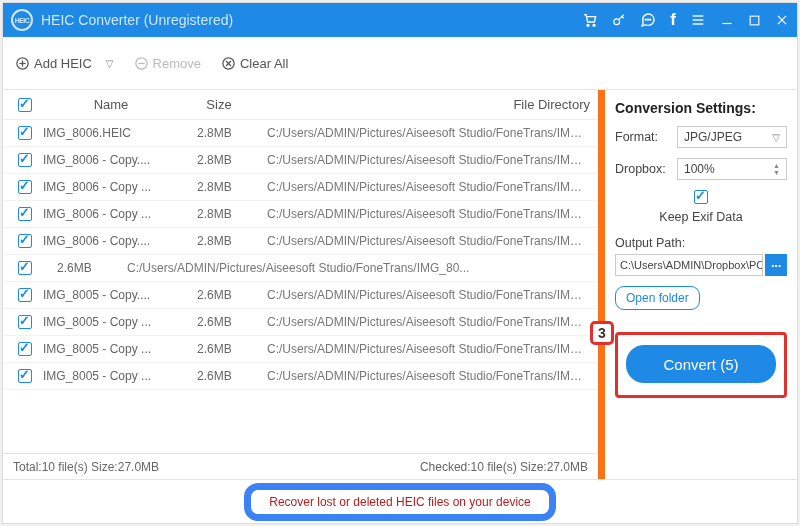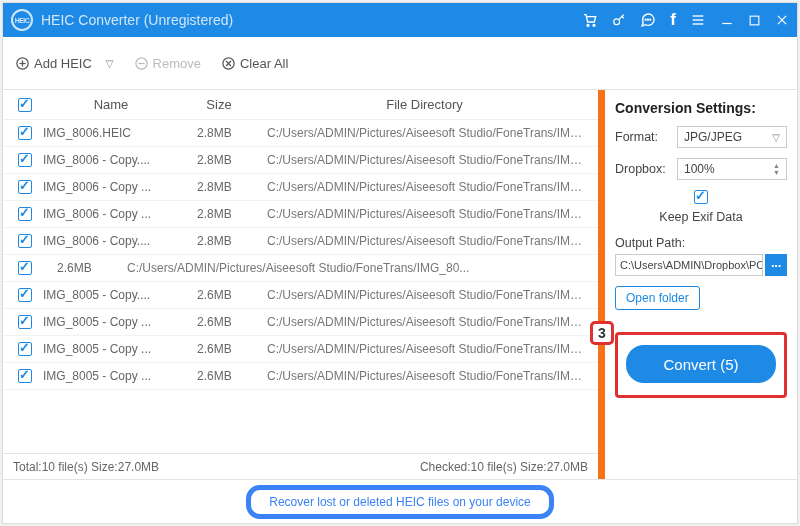--- a/index.html
+++ b/index.html
@@ -13,43 +13,43 @@
 .tb-icons span, .tb-icons svg { color: #fff; cursor: pointer; }
 .toolbar { height: 53px; border-bottom: 1px solid #e4e4e4; display: flex; align-items: center; padding: 12px 12px; gap: 20px; font-size: 13px; color: #555; }
 .tb-item { display: flex; align-items: center; gap: 4px; cursor: pointer; }
 .tb-item.disabled { color: #bbb; cursor: default; }
 .content { flex: 1; display: flex; min-height: 0; }
 .left { flex: 1; display: flex; flex-direction: column; border-right: 7px solid #f97316; min-width: 0; }
 .thead { display: flex; align-items: center; height: 30px; font-size: 13px; color: #555; border-bottom: 1px solid #eee; padding: 0 8px; }
 .col-chk { width: 28px; display: flex; align-items: center; justify-content: center; }
 .col-name { width: 140px; padding-left: 4px; text-align: center; }
 .col-size { width: 80px; text-align: center; }
-.col-dir { flex: 1; text-align: center; }
+.col-dir { flex: 1; text-align: right; }
 .tbody { flex: 1; overflow: hidden; }
 .row { display: flex; align-items: center; height: 27px; font-size: 12px; color: #666; padding: 0 8px; border-bottom: 1px solid #f2f2f2; }
 .row .col-name { text-align: left; white-space: nowrap; overflow: hidden; text-overflow: ellipsis; }
 .row .col-size { text-align: left; padding-left: 18px; }
 .row .col-dir { text-align: left; white-space: nowrap; overflow: hidden; text-overflow: ellipsis; padding-left: 8px; color: #777; }
 .chk { width: 14px; height: 14px; border: 1px solid #1e8ae6; border-radius: 2px; position: relative; cursor: pointer; }
 .chk.checked::after { content: "✓"; position: absolute; top: -3px; left: 0px; color: #1e8ae6; font-size: 13px; font-weight: bold; }
 .statusbar { height: 26px; border-top: 1px solid #e4e4e4; display: flex; align-items: center; font-size: 12px; color: #666; padding: 0 10px; }
 .statusbar .sp { flex: 1; }
 .bottombar { height: 44px; display: flex; align-items: center; justify-content: center; border-top: 1px solid #e4e4e4; }
-.recover { border: 5px solid #3b82f6; color: #3b82f6; background: #fff; font-size: 12px; padding: 5px 18px; border-radius: 14px; cursor: pointer; }
+.recover { border: 7px solid #3b82f6; color: #b91c1c; background: #fff; font-size: 12px; padding: 5px 18px; border-radius: 14px; cursor: pointer; }
 .right { width: 192px; padding: 10px 10px; font-size: 12.5px; color: #444; }
 .right h3 { font-size: 14px; font-weight: bold; margin-bottom: 10px; color: #222; }
 .frow { display: flex; align-items: center; margin-bottom: 10px; }
 .frow label { width: 62px; }
 .sel { flex: 1; height: 22px; border: 1px solid #ccc; background: #fff; display: flex; align-items: center; justify-content: space-between; padding: 0 6px; font-size: 12px; cursor: pointer; }
 .keep { display: flex; align-items: center; gap: 6px; margin-bottom: 12px; flex-direction: column; }
 .outlbl { margin-bottom: 4px; }
 .outrow { display: flex; gap: 2px; margin-bottom: 10px; }
 .outpath { flex: 1; height: 22px; border: 1px solid #ccc; font-size: 11px; padding: 0 4px; white-space: nowrap; overflow: hidden; display: flex; align-items: center; }
 .browse { width: 22px; height: 22px; background: #1e8ae6; color: #fff; display: flex; align-items: center; justify-content: center; cursor: pointer; font-weight: bold; letter-spacing: -1px; font-size: 13px; }
-.openfolder { border: 1px solid #1e8ae6; color: #1e8ae6; background: #fff; padding: 4px 10px; border-radius: 3px; font-size: 12px; cursor: pointer; margin-bottom: 22px; }
+.openfolder { border: 1px solid #1e8ae6; color: #1e8ae6; background: #fff; padding: 4px 10px; border-radius: 9px; font-size: 12px; cursor: pointer; margin-bottom: 22px; }
 .convert-wrap { border: 3px solid #e03030; padding: 10px 8px 12px 8px; border-radius: 4px; position: relative; }
 .badge3 { position: absolute; top: -14px; left: -28px; width: 24px; height: 24px; border: 3px solid #e03030; background: #fff; border-radius: 5px; display: flex; align-items: center; justify-content: center; font-weight: bold; font-size: 14px; color: #333; }
 .convert { width: 100%; height: 38px; background: #1e8ae6; color: #fff; border: none; border-radius: 18px; font-size: 15px; cursor: pointer; }
 svg { display: block; }
 .chev { font-size: 10px; color: #888; }
 .updn { display:flex; flex-direction:column; font-size:7px; line-height:7px; color:#888;}
 </style>
 </head>
 <body>
 

